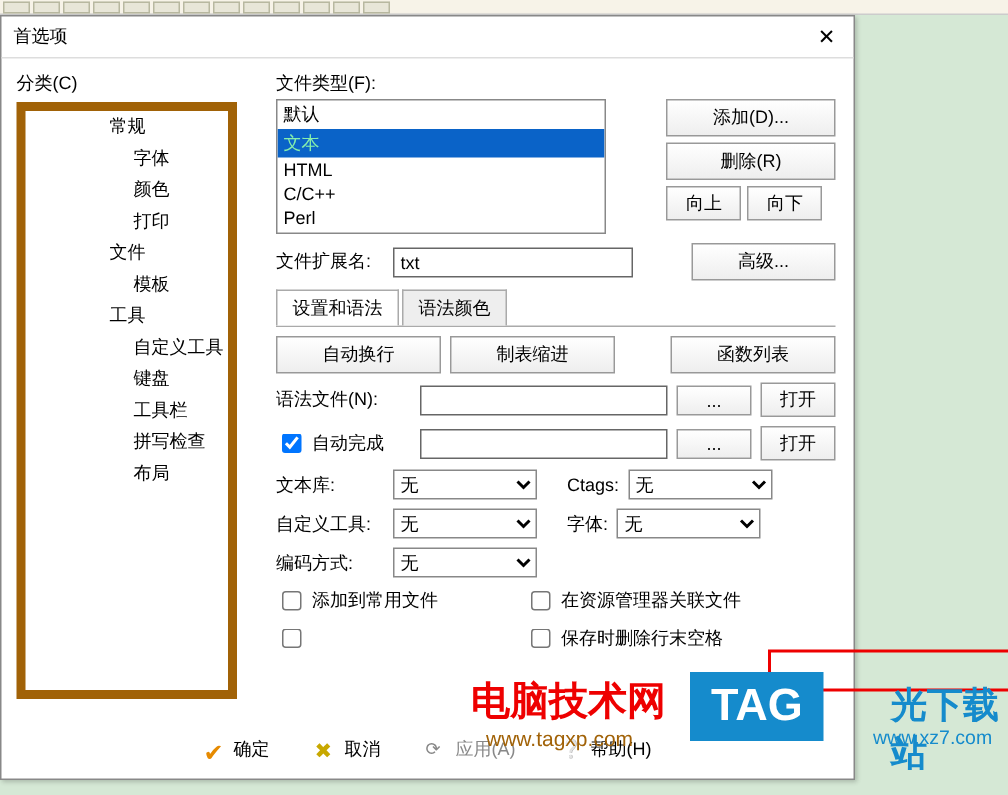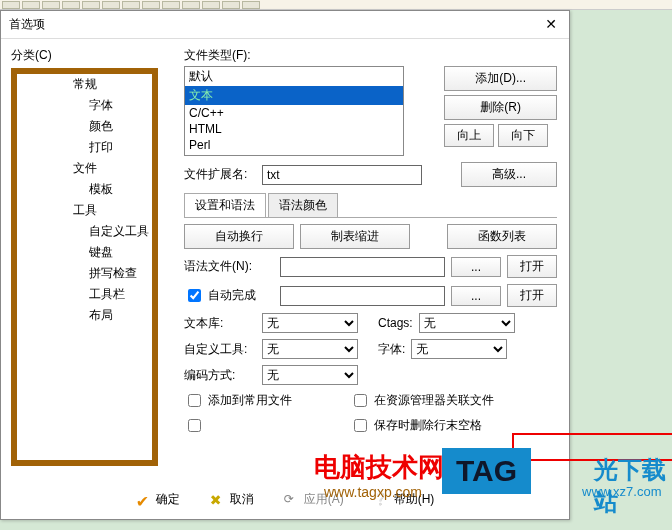--- a/index.html
+++ b/index.html
@@ -34,21 +34,21 @@
 .cb input { width: 13px; height: 13px; }
 .redbox { position: absolute; border: 2px solid #e00; }
 .footer { height: 40px; display: flex; align-items: center; justify-content: center; gap: 30px; }
 .footbtn { display: flex; align-items: center; gap: 6px; }
 .ico { width: 14px; height: 14px; display: inline-block; }
 .check { color: #e68a00; font-size: 16px; }
 .cross { color: #c8a800; font-size: 14px; }
 .apply { color: #888; }
 .wm1 { position: absolute; left: 314px; top: 450px; color: #e00; font-size: 26px; font-weight: bold; text-shadow: 0 0 2px #fff; pointer-events: none; }
 .wm1s { position: absolute; left: 324px; top: 484px; color: #a16207; font-size: 14px; pointer-events: none; }
-.wm2box { position: absolute; left: 442px; top: 448px; background: #158bcc; color: #0f172a; font-size: 30px; font-weight: bold; padding: 6px 14px; pointer-events: none; }
+.wm2box { position: absolute; left: 460px; top: 448px; background: #158bcc; color: #ffffff; font-size: 30px; font-weight: bold; padding: 6px 14px; pointer-events: none; }
 .wm2s { position: absolute; left: 594px; top: 454px; color: #158bcc; font-size: 24px; font-weight: bold; pointer-events: none; }
 .wm2u { position: absolute; left: 582px; top: 484px; color: #158bcc; font-size: 13px; pointer-events: none; }
 .updown { display: flex; gap: 4px; }
 </style>
 </head>
 <body>
 
 <div class="topbar">
   <span></span>
     <span></span>
@@ -77,34 +77,34 @@
       <div class="tree" id="tree">
           <div class="n">常规</div>
           <div class="n n2">字体</div>
           <div class="n n2">颜色</div>
           <div class="n n2">打印</div>
           <div class="n">文件</div>
           <div class="n n2">模板</div>
           <div class="n">工具</div>
           <div class="n n2">自定义工具</div>
           <div class="n n2">键盘</div>
+          <div class="n n2">工具栏</div>
           <div class="n n2">拼写检查</div>
-          <div class="n n2">工具栏</div>
           <div class="n n2">布局</div>
         </div>
     </div>
 
     <div class="right">
       <div style="margin-bottom:2px;">文件类型(F):</div>
       <div class="row" style="align-items:flex-start;">
         <div class="filelist" id="filelist">
             <div>默认</div>
             <div class="sel">文本</div>
+            <div>HTML</div>
             <div>C/C++</div>
-            <div>HTML</div>
             <div>Perl</div>
           </div>
         <div class="btncol">
           <div class="btn">添加(D)...</div>
           <div class="btn">删除(R)</div>
           <div class="updown">
             <div class="btn small">向上</div>
             <div class="btn small">向下</div>
           </div>
         </div>

